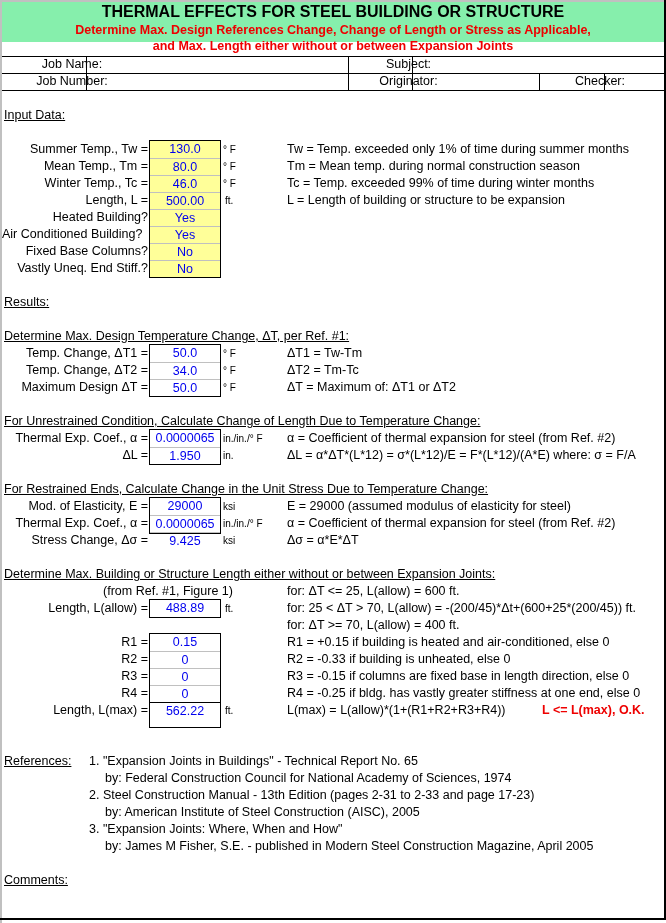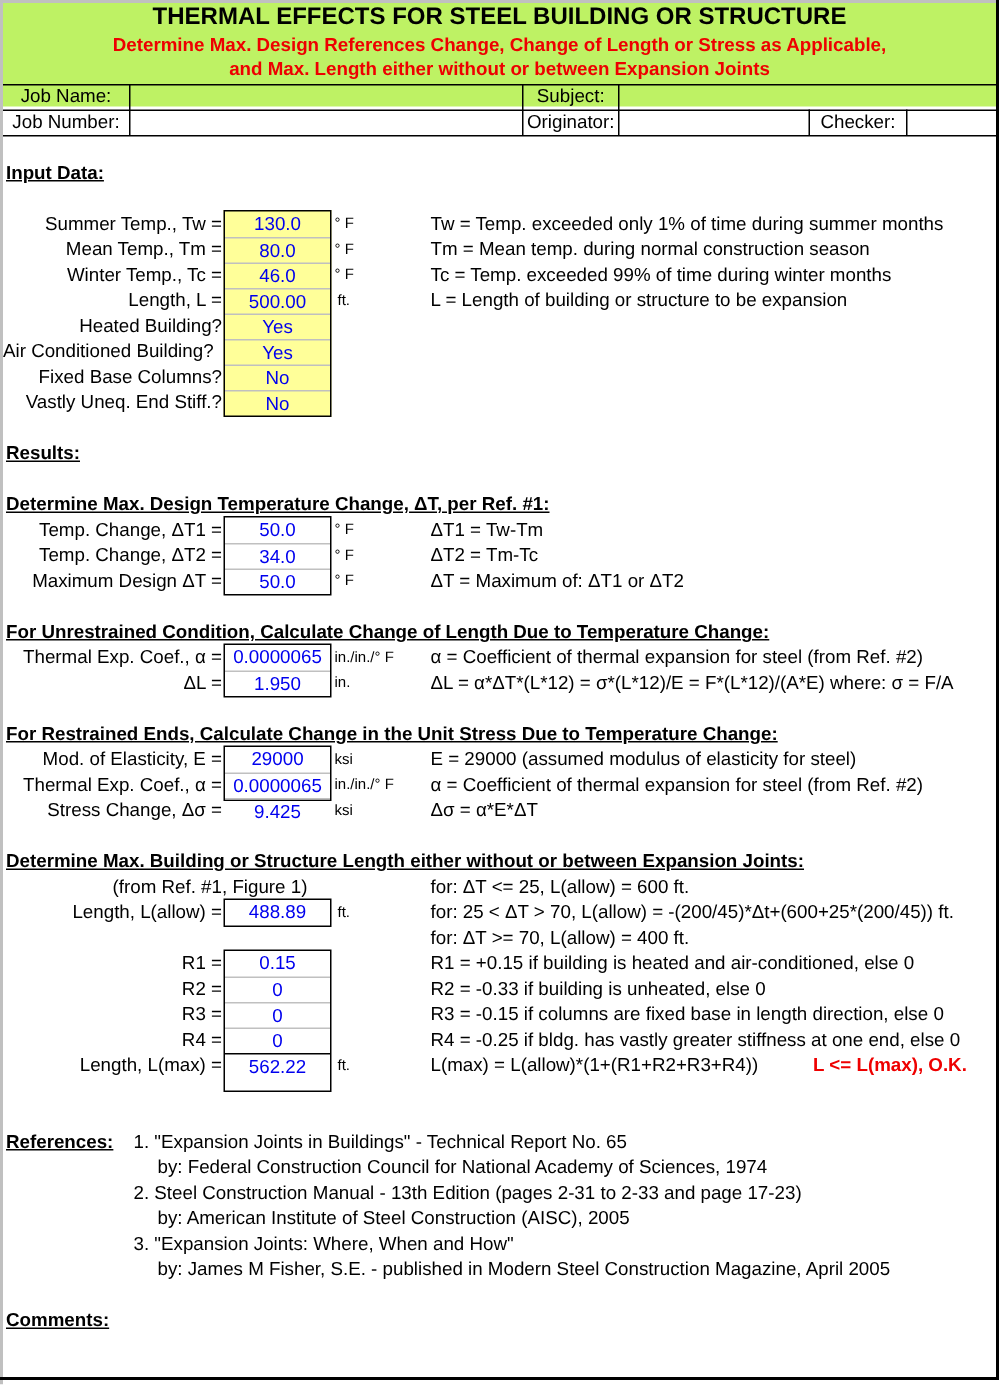--- a/index.html
+++ b/index.html
@@ -2,31 +2,31 @@
 <html><head>
 <meta charset="utf-8">
 <style>
   html, body { margin:0; padding:0; background:#ffffff; }
   body { width:666px; height:923px; position:relative; overflow:hidden;
          font-family:"Liberation Sans", sans-serif; font-size:12.5px; color:#000; }
   .sheet { position:absolute; left:0; top:0; width:666px; height:923px;
            border-left:2px solid #c0c0c0; border-top:2px solid #c0c0c0; box-sizing:border-box; }
   .rborder { position:absolute; left:664px; top:0; width:2px; height:920px; background:#000; }
   .bborder { position:absolute; left:0; top:918px; width:666px; height:2px; background:#000; }
-  .banner { position:absolute; left:2px; top:2px; width:662px; height:69px; background:#bef264; }
+  .banner { position:absolute; left:2px; top:2px; width:662px; height:40px; background:#86efac; }
   .title { position:absolute; left:0; width:662px; top:1px; text-align:center;
            font-weight:bold; font-size:16px; }
   .sub { position:absolute; left:0; width:662px; text-align:center; color:#ee0000;
          font-weight:bold; font-size:12.5px; }
   .hline { position:absolute; height:1px; background:#000; }
   .vline { position:absolute; width:1px; background:#000; }
   .t { position:absolute; white-space:nowrap; line-height:17px; }
   .r { text-align:right; }
-  .c { text-align:center; }
-  .hdr { font-weight:bold; text-decoration:underline; }
+  .c { text-align:center;padding-left:28px; }
+  .hdr { font-weight:normal; text-decoration:underline; }
   .box { position:absolute; border:1px solid #000; box-sizing:border-box; }
   .cell { position:absolute; left:0; width:100%; height:17px; text-align:center;
           color:#0000ee; line-height:17px; box-sizing:border-box; }
   .yellow { background:#ffff99; }
   .cell.sep { border-top:1px solid #c0c0c0; }
   .unit { position:absolute; font-size:10px; line-height:17px; white-space:nowrap; }
   .red { color:#ee0000; font-weight:bold; }
 </style>
 </head>
 <body>

